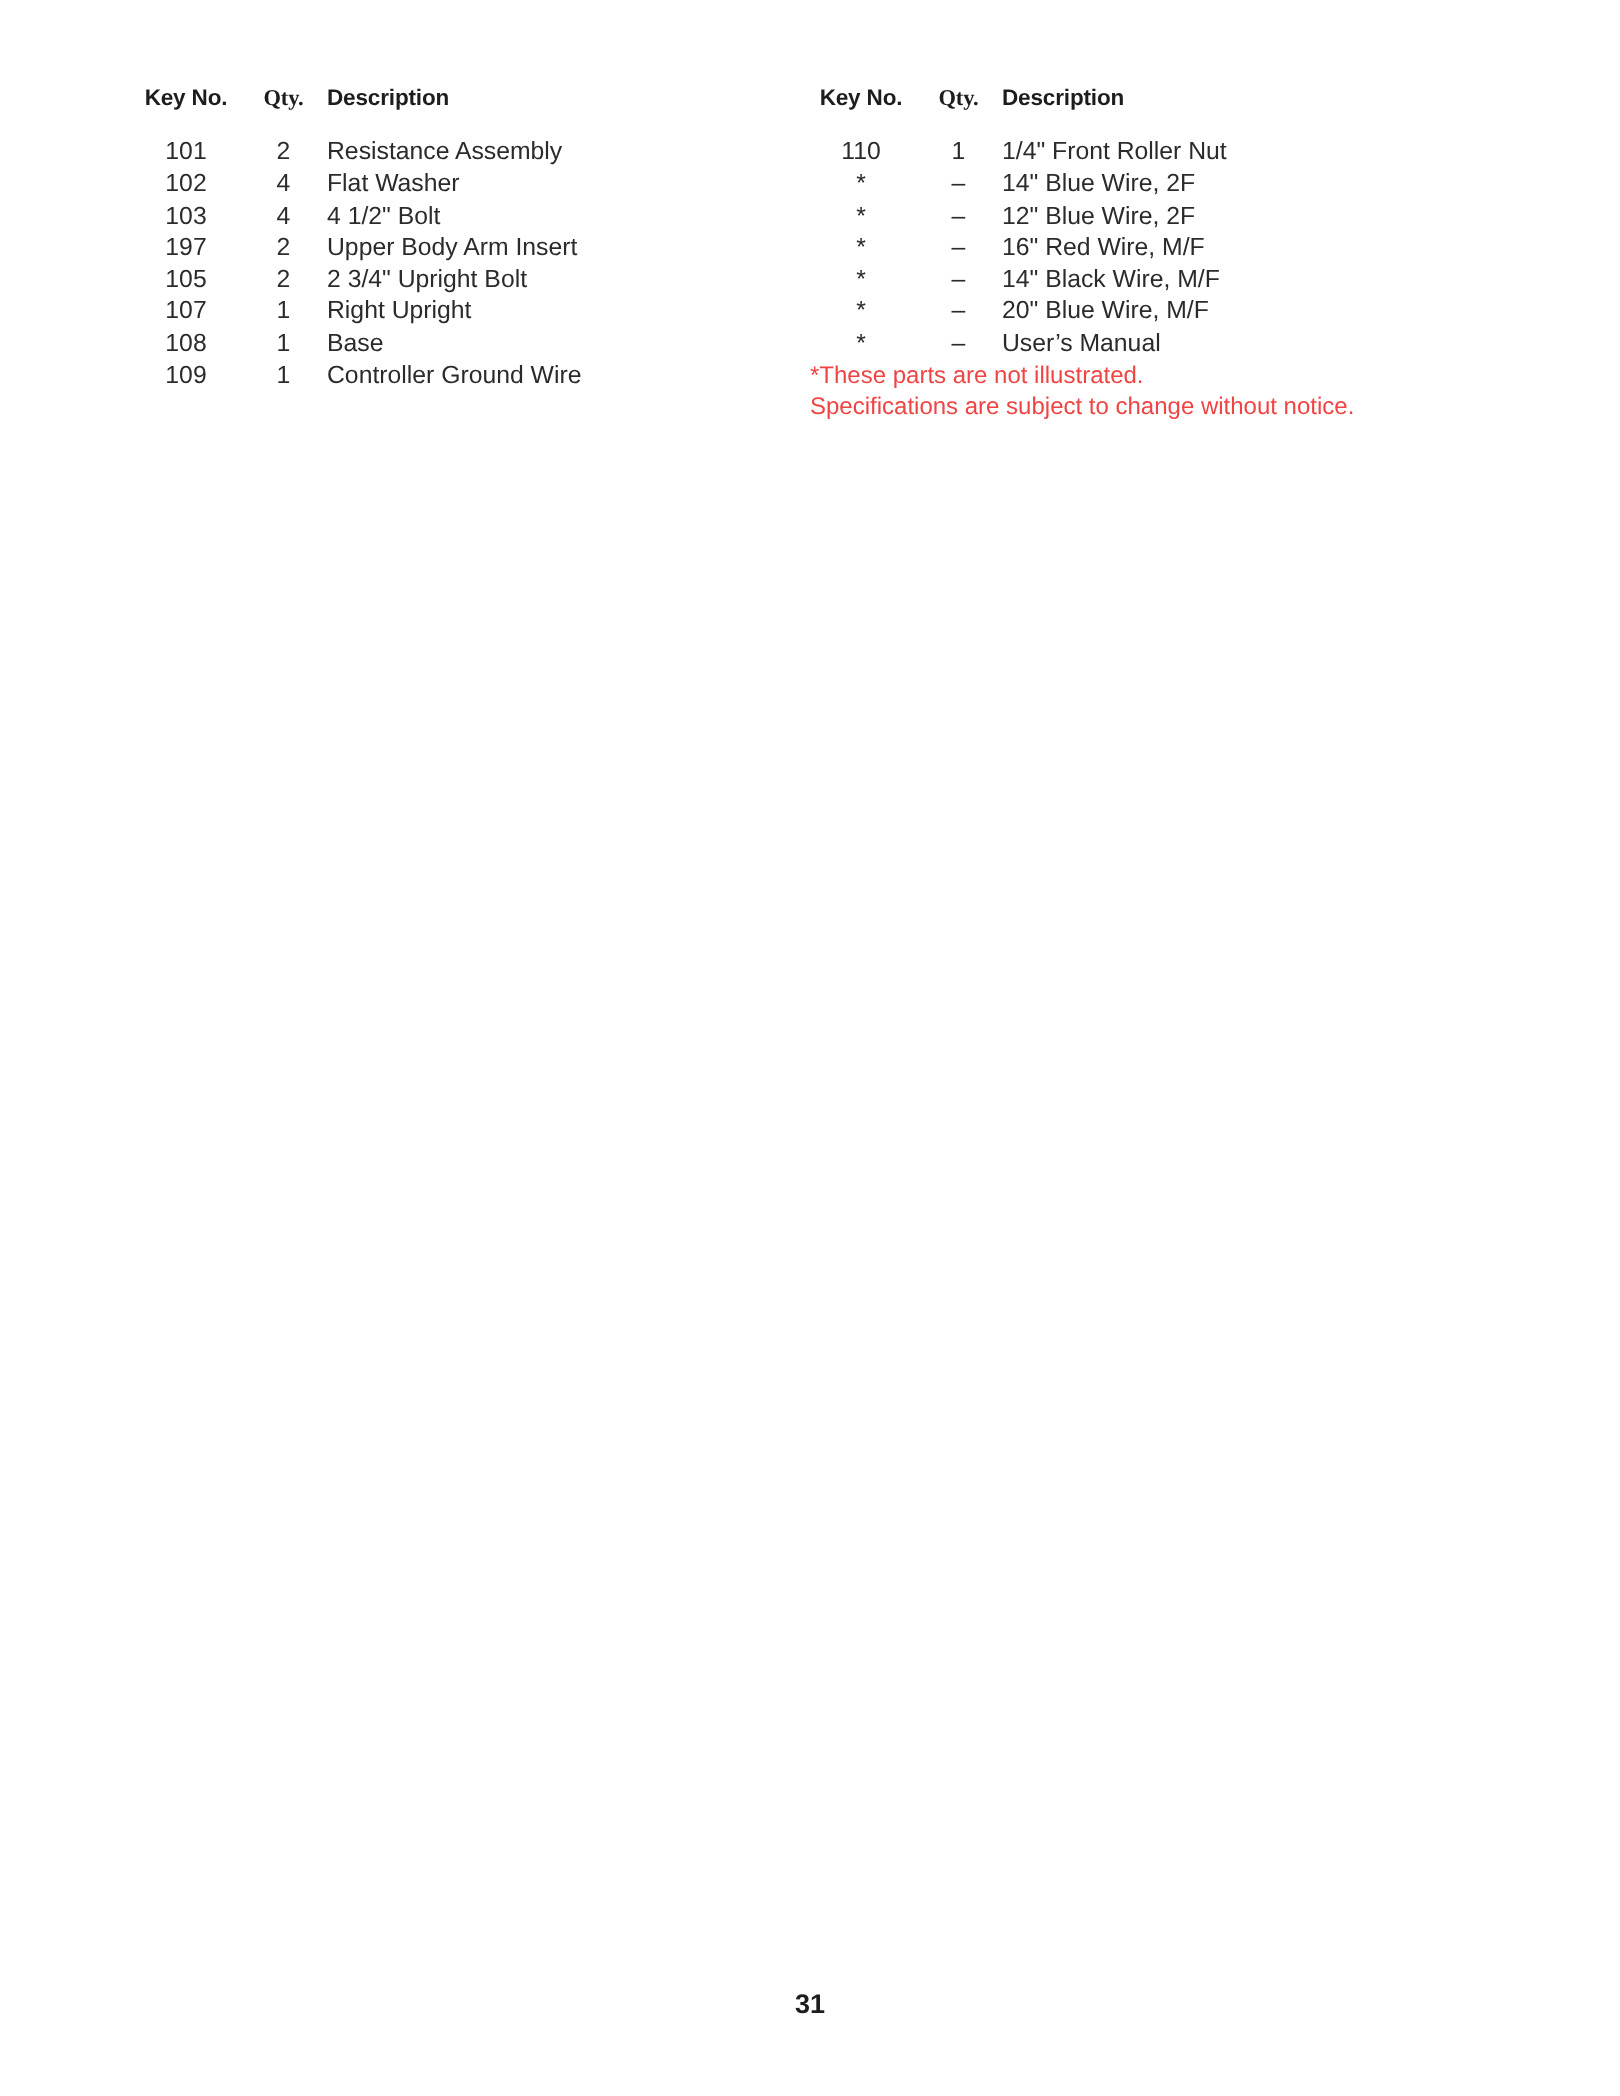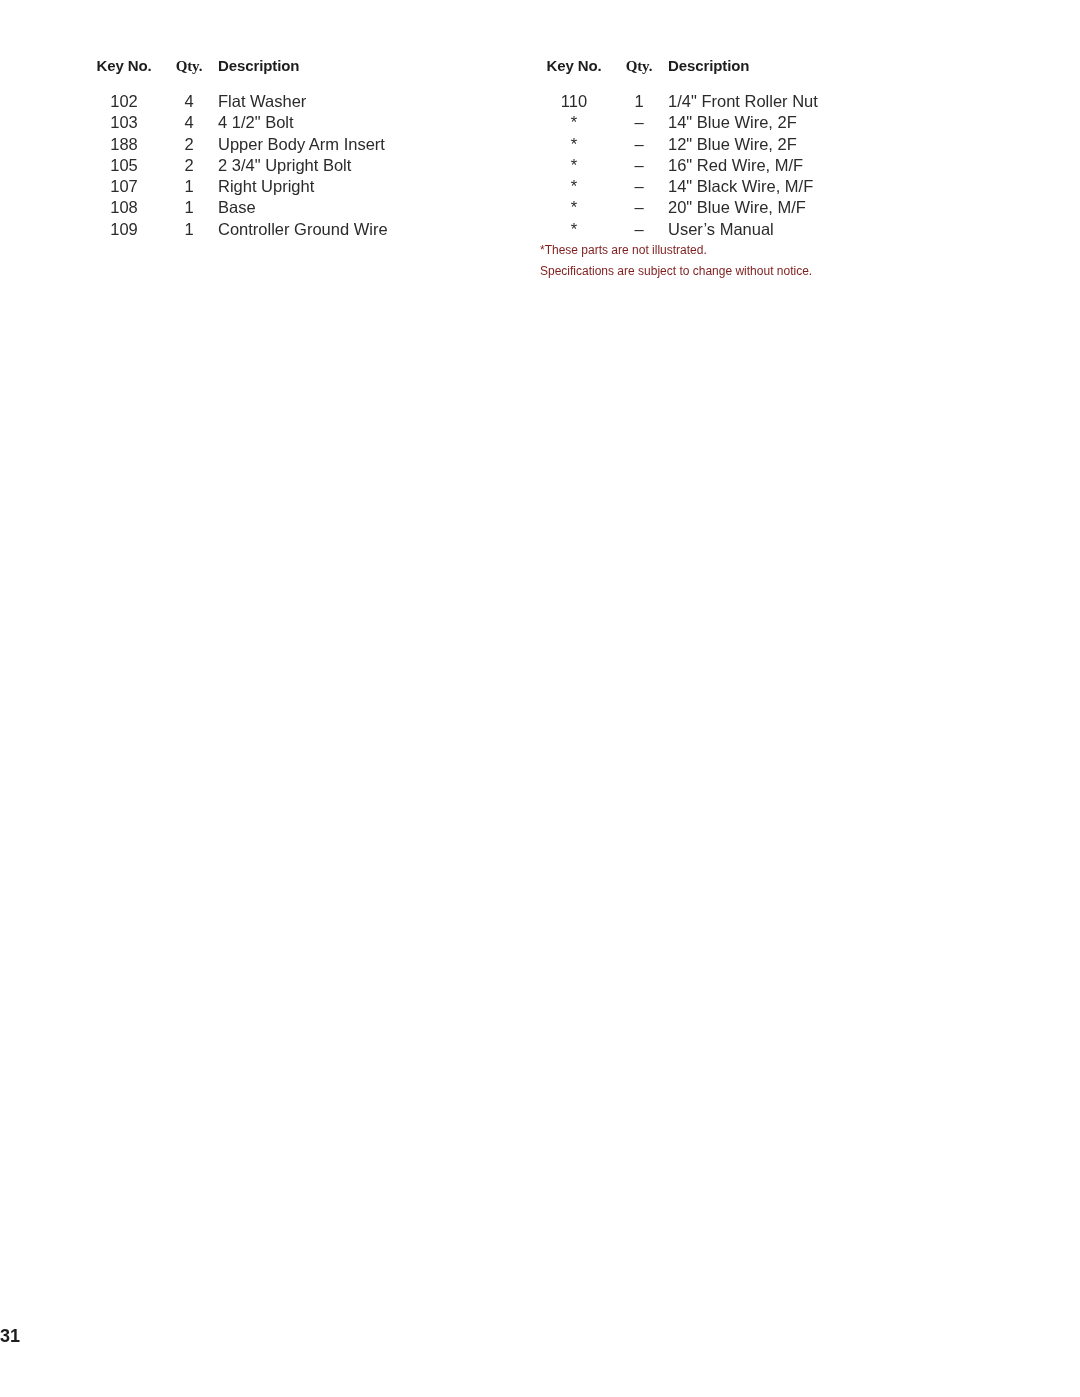--- a/index.html
+++ b/index.html
@@ -71,33 +71,33 @@
   td.d-key  { text-align: center; }
   td.d-qty  { text-align: center; }
   td.d-desc { text-align: left; padding-left: 13px; }
 
   
   .footnotes {
     margin-top: 0px;
     padding-left: 2px;
   }
   .footnotes .fn {
-    font-size: 12px;
+    font-size: 16px;
     line-height: 21.3px;
-    color: #7f1d1d;
+    color: #ef4444;
     white-space: nowrap;
   }
 
   
   .page-number {
     position: absolute;
     top: 1326px;
     left: 0;
     width: 1080px;
-    text-align: left;
+    text-align: center;
     font-size: 18px;
     font-weight: bold;
     color: #1d1d1d;
   }
 </style>
 </head>
 <body>
 
 <div class="page">
 
@@ -112,31 +112,36 @@
         </colgroup>
         <thead>
           <tr>
             <th class="h-key">Key No.</th>
             <th class="h-qty">Qty.</th>
             <th class="h-desc">Description</th>
           </tr>
         </thead>
         <tbody>
           <tr>
+            <td class="d-key">101</td>
+            <td class="d-qty">2</td>
+            <td class="d-desc">Resistance Assembly</td>
+          </tr>
+          <tr>
             <td class="d-key">102</td>
             <td class="d-qty">4</td>
             <td class="d-desc">Flat Washer</td>
           </tr>
           <tr>
             <td class="d-key">103</td>
             <td class="d-qty">4</td>
             <td class="d-desc">4 1/2" Bolt</td>
           </tr>
           <tr>
-            <td class="d-key">188</td>
+            <td class="d-key">197</td>
             <td class="d-qty">2</td>
             <td class="d-desc">Upper Body Arm Insert</td>
           </tr>
           <tr>
             <td class="d-key">105</td>
             <td class="d-qty">2</td>
             <td class="d-desc">2 3/4" Upright Bolt</td>
           </tr>
           <tr>
             <td class="d-key">107</td>

